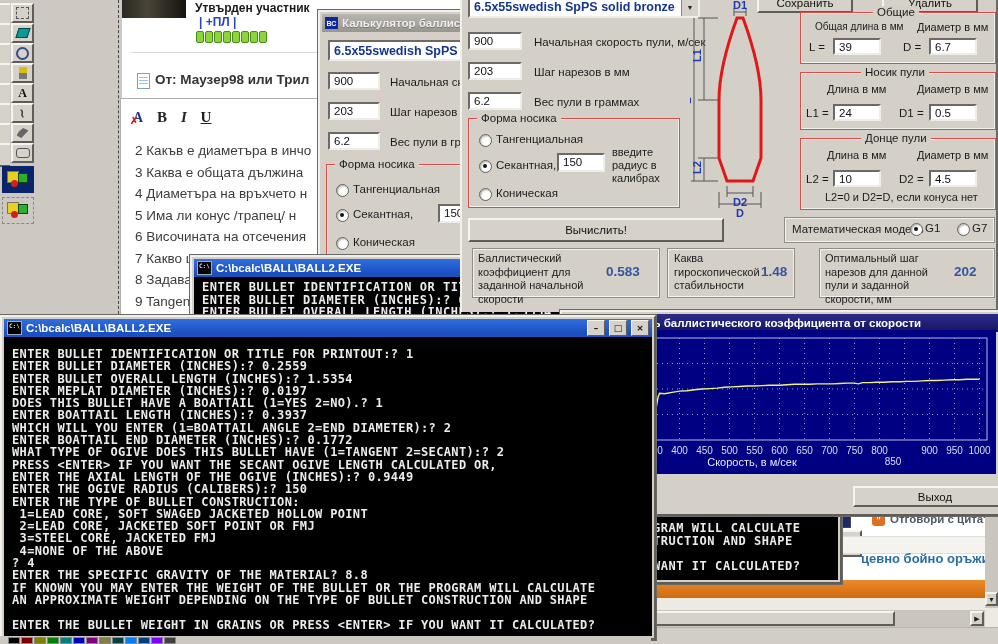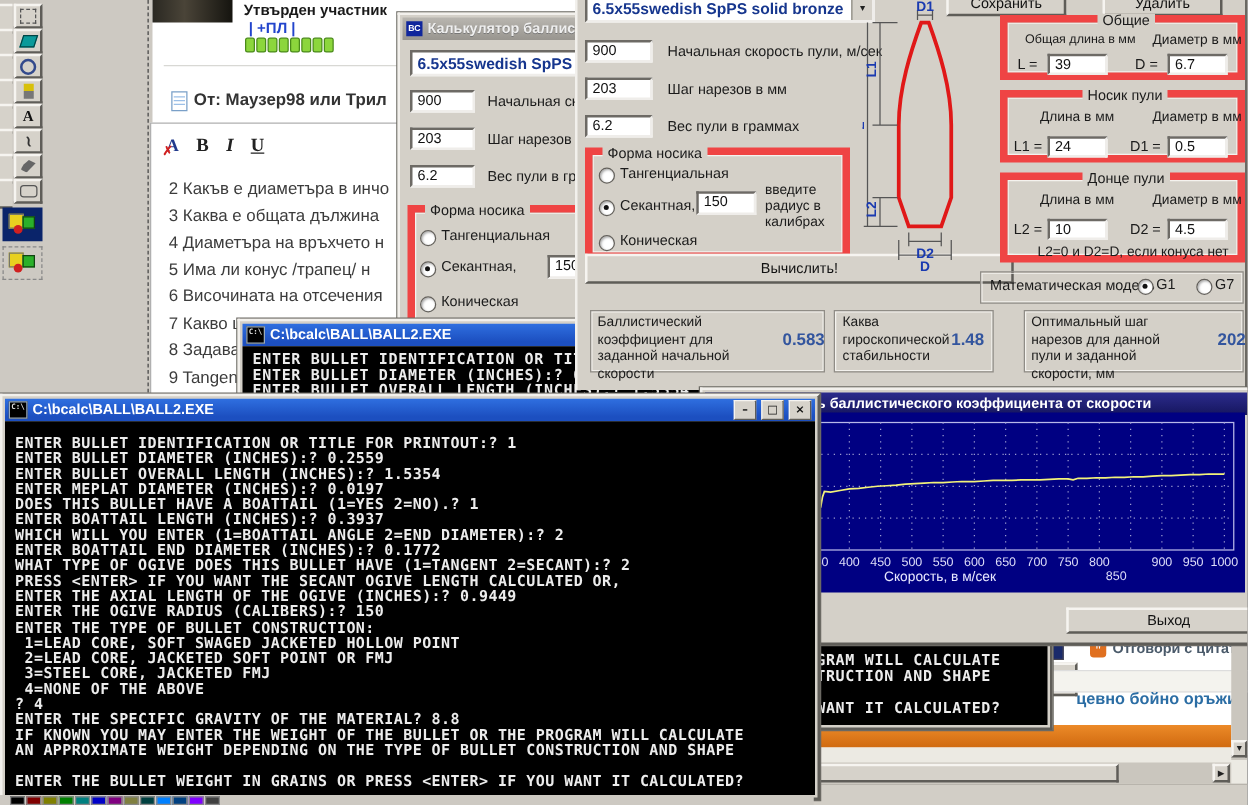--- a/index.html
+++ b/index.html
@@ -24,32 +24,32 @@
   .console{position:absolute;left:2px;right:2px;top:20px;bottom:2px;background:#000;overflow:hidden;}
   .cline{white-space:pre;color:#ececec;font:bold 12px "DejaVu Sans Mono",monospace;}
   #dos-front .cline{line-height:12.3px;letter-spacing:.35px;}
   #dos-back  .cline{line-height:12.7px;letter-spacing:.55px;}
   
   .tf{position:absolute;background:#fff;border:2px solid;border-color:#6d6a65 #efedea #efedea #6d6a65;
       font:11.5px "Liberation Sans",sans-serif;color:#111;padding:1px 4px;box-sizing:border-box;}
   .lb{position:absolute;font:11.5px "Liberation Sans",sans-serif;color:#1b1b1b;white-space:nowrap;}
   .b3d{position:absolute;background:#d6d2ca;border:2px solid;border-color:#f6f4f0 #5f5d58 #5f5d58 #f6f4f0;
        font:11.5px "Liberation Sans",sans-serif;color:#111;display:flex;align-items:center;justify-content:center;box-sizing:border-box;}
-  .gb{position:absolute;border:6px solid #ef4444;box-shadow:inset 0 0 0 1px #f4f2ee;box-sizing:border-box;}
+  .gb{position:absolute;border:1px solid #ef4444;box-shadow:inset 0 0 0 1px #f4f2ee;box-sizing:border-box;}
   .gb>.leg{position:absolute;top:-7px;left:8px;background:#d4d0c8;padding:0 4px;font:11.5px "Liberation Sans",sans-serif;color:#1b1b1b;}
   .rad{position:absolute;width:11px;height:11px;background:#fff;border:1px solid #63605b;border-radius:50%;box-shadow:inset 1px 1px 2px #aaa;}
   .rad.on::after{content:"";position:absolute;left:3px;top:3px;width:4px;height:4px;border-radius:50%;background:#111;}
   .combo{position:absolute;background:#fff;border:2px solid;border-color:#6d6a65 #efedea #efedea #6d6a65;
          display:flex;align-items:center;box-sizing:border-box;overflow:hidden;}
   .combo .cbt{flex:1;font:bold 12.5px "Liberation Sans",sans-serif;color:#16368e;padding:0 4px;white-space:nowrap;}
   .combo .dd{width:16px;align-self:stretch;background:#d6d2ca;border-left:1px solid #8a8880;display:flex;align-items:center;justify-content:center;
              font-size:7px;color:#222;}
   .resbox{position:absolute;border:1px solid #8f8c86;box-shadow:inset 0 0 0 1px #f4f2ee;box-sizing:border-box;}
   .reslab{position:absolute;font:11px "Liberation Sans",sans-serif;color:#1b1b1b;line-height:13.5px;}
-  .resval{position:absolute;font:bold 13.5px "Liberation Sans",sans-serif;color:#33559e;margin-left:20px;}
+  .resval{position:absolute;font:bold 13.5px "Liberation Sans",sans-serif;color:#33559e;}
   
   .tool{position:absolute;width:23px;height:20px;background:#d6d2ca;border:2px solid;border-color:#f6f4f0 #5f5d58 #5f5d58 #f6f4f0;
         display:flex;align-items:center;justify-content:center;box-sizing:border-box;font:11px "DejaVu Sans",sans-serif;color:#333;}
   .sliver{position:absolute;left:0;width:10px;height:20px;background:#d6d2ca;border-top:2px solid #f6f4f0;border-bottom:2px solid #5f5d58;}
   .pal{position:absolute;width:12px;height:7px;border:1px solid #888;box-sizing:border-box;}
   
   #forum{position:absolute;left:122px;top:0;width:876px;height:644px;background:#fff;}
   .pline{position:absolute;left:14px;font:13.5px "Liberation Sans",sans-serif;color:#3c3c3c;white-space:nowrap;}
   .dot{display:inline-block;width:6px;height:10px;background:#8cd63c;border:1px solid #4a8a1a;border-radius:2px;margin-right:1px;}
   .fbtn{display:flex;align-items:center;justify-content:center;font-family:"Liberation Serif",serif;font-weight:bold;color:#222;}
@@ -246,21 +246,21 @@
     </div>
     <span class="rad" style="left:17px;top:134px;"></span>
     <div class="lb" style="left:34px;top:133px;">Тангенциальная</div>
     <span class="rad on" style="left:17px;top:160px;"></span>
     <div class="lb" style="left:34px;top:159px;">Секантная,</div>
     <div class="tf" style="left:95px;top:153px;width:48px;height:19px;">150</div>
     <div class="lb" style="left:150px;top:146px;width:62px;white-space:normal;font-size:11px;line-height:13px;">введите радиус в калибрах</div>
     <span class="rad" style="left:17px;top:188px;"></span>
     <div class="lb" style="left:34px;top:187px;">Коническая</div>
 
-    <div class="b3d" style="left:6px;top:203px;width:343px;height:24px;">Вычислить!</div>
+    <div class="b3d" style="left:6px;top:218px;width:256px;height:24px;">Вычислить!</div>
 
     <div class="resbox" style="left:322px;top:217px;width:211px;height:26px;"></div>
     <div class="lb" style="left:330px;top:223px;">Математическая модель</div>
     <span class="rad on" style="left:448px;top:223px;"></span>
     <div class="lb" style="left:463px;top:222px;">G1</div>
     <span class="rad" style="left:495px;top:223px;"></span>
     <div class="lb" style="left:510px;top:222px;">G7</div>
 
     <div class="resbox" style="left:10px;top:248px;width:188px;height:50px;"></div>
     <div class="reslab" style="left:16px;top:252px;width:122px;">Баллистический коэффициент для заданной начальной скорости</div>

